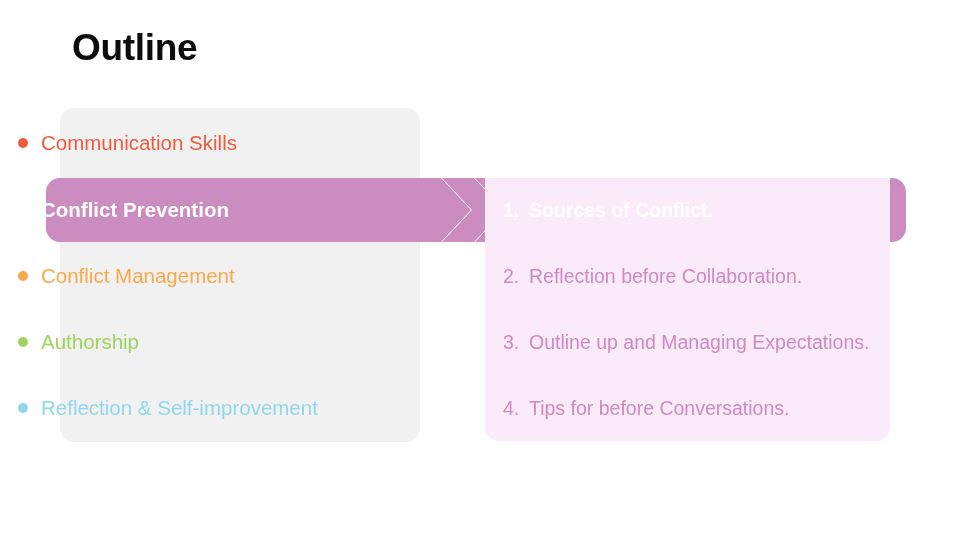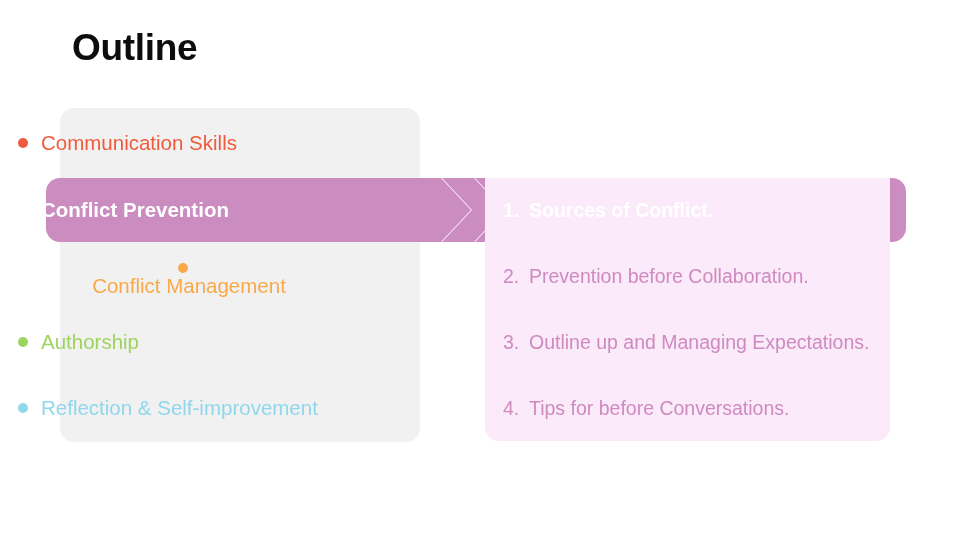--- a/index.html
+++ b/index.html
@@ -149,21 +149,21 @@
   <div class="left-item active" style="top:197px;">
     <span class="left-bullet" style="background: rgb(255, 255, 255);"></span>
     <span class="left-label" style="color: rgb(255, 255, 255);">Conflict Prevention</span>
   </div>
 
   <div class="left-item" style="top:130px;">
     <span class="left-bullet" style="background: rgb(239, 91, 60);"></span>
     <span class="left-label" style="color: rgb(239, 91, 60);">Communication Skills</span>
   </div>
 
-  <div class="left-item" style="top:263px;flex-direction:column;">
+  <div class="left-item" style="top:263px;">
     <span class="left-bullet" style="background: rgb(249, 169, 74);"></span>
     <span class="left-label" style="color: rgb(249, 169, 74);">Conflict Management</span>
   </div>
 
   <div class="left-item" style="top:395px;">
     <span class="left-bullet" style="background: rgb(143, 216, 236);"></span>
     <span class="left-label" style="color: rgb(143, 216, 236);">Reflection &amp; Self-improvement</span>
   </div>
 
   <div class="left-item" style="top:329px;">
@@ -171,21 +171,21 @@
     <span class="left-label" style="color: rgb(158, 212, 94);">Authorship</span>
   </div>
 
   <div class="right-item active" style="left:503px; top:197px;">
     <span class="right-num">1.</span>
     <span class="right-text">Sources of Conflict.</span>
   </div>
 
   <div class="right-item" style="left:503px; top:263px;">
     <span class="right-num">2.</span>
-    <span class="right-text">Prevention before Collaboration.</span>
+    <span class="right-text">Reflection before Collaboration.</span>
   </div>
 
   <div class="right-item" style="left:503px; top:329px;">
     <span class="right-num">3.</span>
     <span class="right-text">Outline up and Managing Expectations.</span>
   </div>
 
   <div class="right-item" style="left:503px; top:395px;">
     <span class="right-num">4.</span>
     <span class="right-text">Tips for before Conversations.</span>

